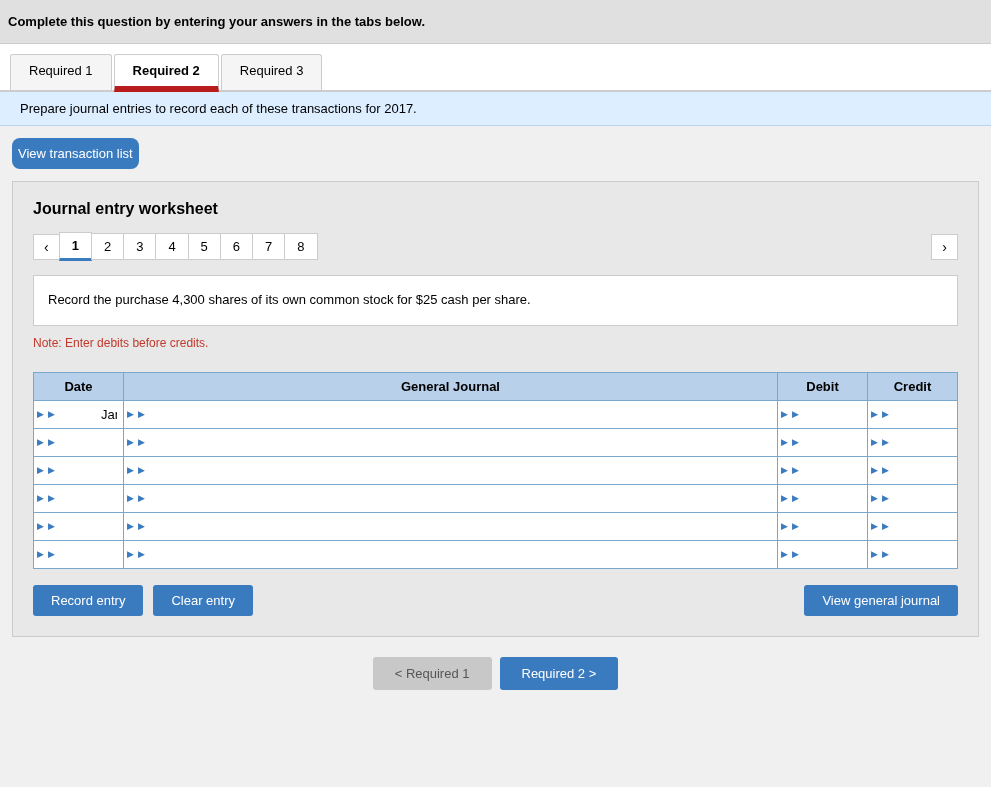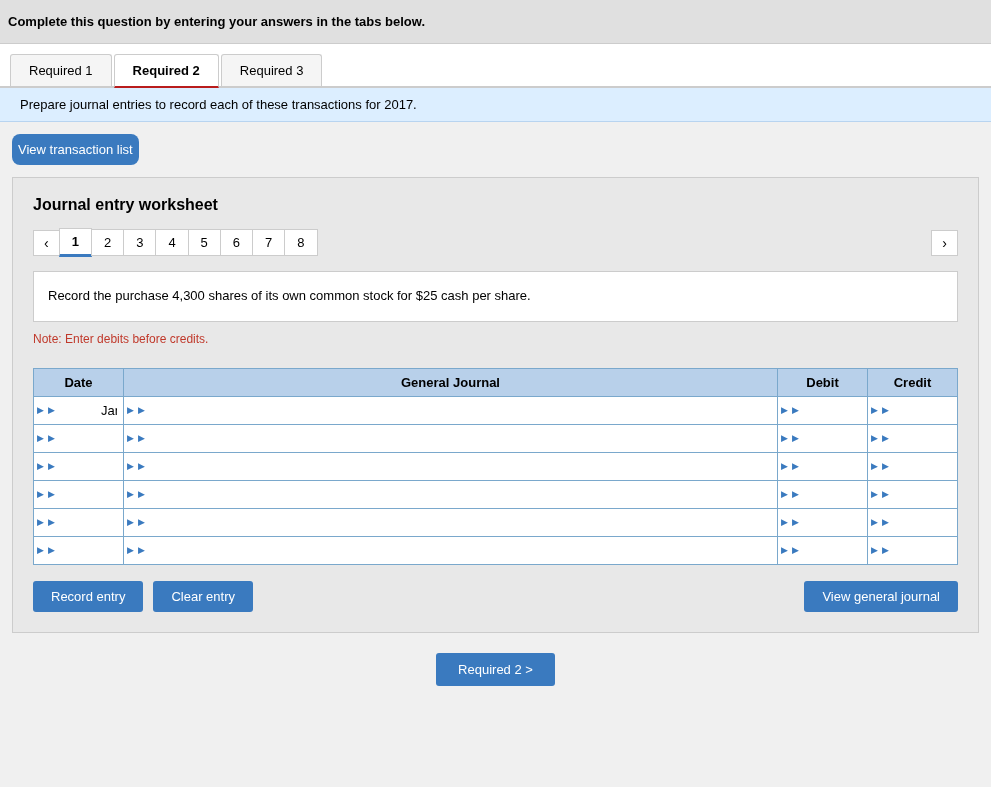--- a/index.html
+++ b/index.html
@@ -33,21 +33,21 @@
       border: 1px solid #ccc;
       border-bottom: none;
       background: #f5f5f5;
       font-size: 13px;
       margin-right: 2px;
       border-radius: 3px 3px 0 0;
     }
 
     .tab.active {
       background: #fff;
-      border-bottom: 2px solid #b91c1c;
+      border-bottom: 6px solid #b91c1c;
       font-weight: bold;
       margin-bottom: -2px;
     }
 
     .instruction-bar {
       background: #dceeff;
       padding: 9px 20px;
       font-size: 13px;
       border-bottom: 1px solid #b8d4f0;
     }
@@ -520,16 +520,19 @@
     <button class="btn-action">
       <span>Clear entry</span>
     </button>
     <button class="btn-action right">
       <span>View general journal</span>
     </button>
   </div>
 </div>
 
 <div class="bottom-nav">
+  <button class="nav-btn prev">
+    <span>&lt; Required 1</span>
+  </button>
   <button class="nav-btn next">
     <span>Required 2 &gt;</span>
   </button>
 </div>
 
 </body></html>

